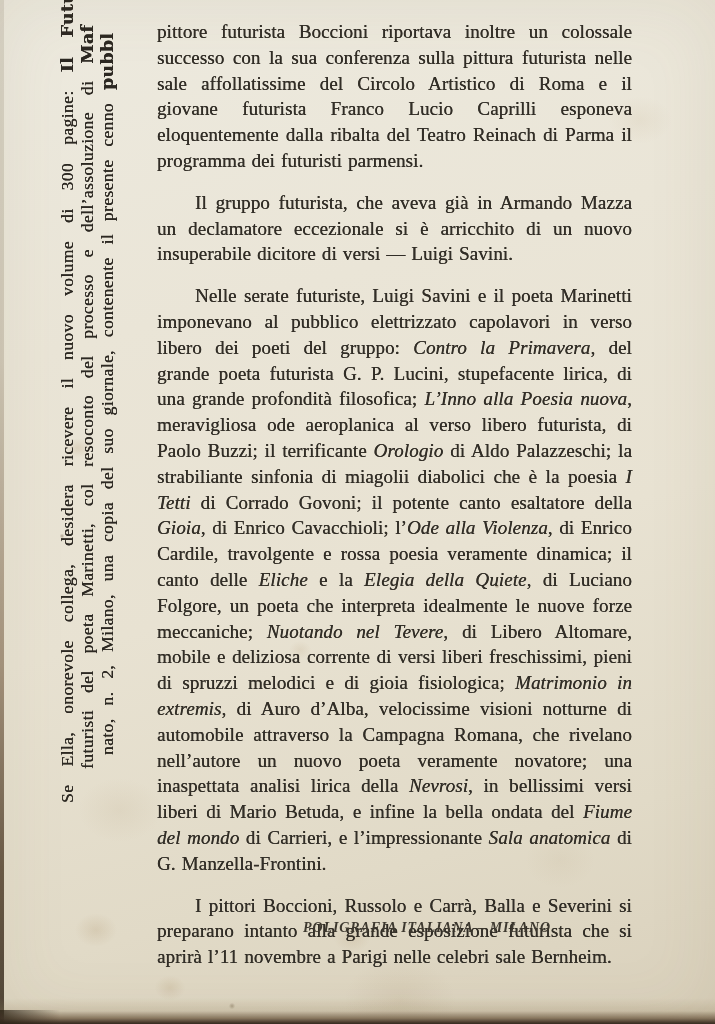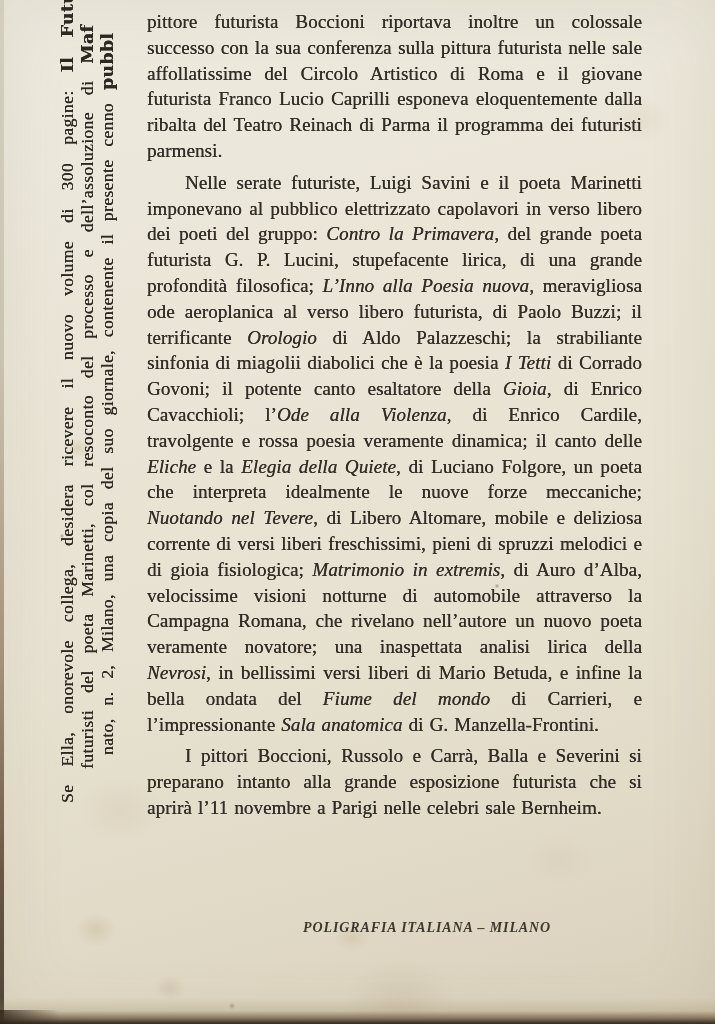--- a/index.html
+++ b/index.html
@@ -69,21 +69,21 @@
     left: 141px; top: 3px;
     width: 507px;
     font-size: 19px;
     line-height: 25.8px;
     color: #322e27;
     text-align: justify;
     word-spacing: 0.06em;
     letter-spacing: 0.1px;
     text-shadow: 0.2px 0 0 currentColor;
   }
-  .body-text p { margin: 6px; }
+  .body-text p { margin: 16px; }
   .body-text p.indent { text-indent: 38px; }
   .body-text i { }
   
   .imprint {
     position: absolute;
     left: 303px; top: 920px;
     font-family: "Liberation Serif", serif;
     font-style: italic;
     font-weight: bold;
     font-size: 14px;
@@ -115,20 +115,21 @@
   <div class="stains"></div>
 
   <div class="spine-ad">
       <div class="spine-line"><span>Se Ella, onorevole collega, desidera ricevere il nuovo volume di 300 pagine: </span><b>Il Futu</b></div>
       <div class="spine-line"><span>futuristi del poeta Marinetti, col resoconto del processo e dell’assoluzione di </span><b>Maf</b></div>
       <div class="spine-line"><span>nato, n. 2, Milano, una copia del suo giornale, contenente il presente cenno </span><b>pubbl</b></div>
     </div>
 
   <div class="body-text">
       <p class="para"><span>pittore futurista Boccioni riportava inoltre un colossale successo con la sua conferenza sulla pittura futurista nelle sale affollatissime del Circolo Artistico di Roma e il giovane futurista Franco Lucio Caprilli esponeva eloquentemente dalla ribalta del Teatro Reinach di Parma il programma dei futuristi parmensi.</span></p>
+      <p class="para indent"><span>Il gruppo futurista, che aveva già in Armando Mazza un declamatore eccezionale si è arricchito di un nuovo insuperabile dicitore di versi — Luigi Savini.</span></p>
       <p class="para indent"><span>Nelle serate futuriste, Luigi Savini e il poeta Marinetti imponevano al pubblico elettrizzato capolavori in verso libero dei poeti del gruppo: </span><i>Contro la Primavera</i><span>, del grande poeta futurista G. P. Lucini, stupefacente lirica, di una grande profondità filosofica; </span><i>L’Inno alla Poesia nuova</i><span>, meravigliosa ode aeroplanica al verso libero futurista, di Paolo Buzzi; il terrificante </span><i>Orologio</i><span> di Aldo Palazzeschi; la strabiliante sinfonia di miagolii diabolici che è la poesia </span><i>I Tetti</i><span> di Corrado Govoni; il potente canto esaltatore della </span><i>Gioia</i><span>, di Enrico Cavacchioli; l’</span><i>Ode alla Violenza</i><span>, di Enrico Cardile, travolgente e rossa poesia veramente dinamica; il canto delle </span><i>Eliche</i><span> e la </span><i>Elegia della Quiete</i><span>, di Luciano Folgore, un poeta che interpreta idealmente le nuove forze meccaniche; </span><i>Nuotando nel Tevere</i><span>, di Libero Altomare, mobile e deliziosa corrente di versi liberi freschissimi, pieni di spruzzi melodici e di gioia fisiologica; </span><i>Matrimonio in extremis</i><span>, di Auro d’Alba, velocissime visioni notturne di automobile attraverso la Campagna Romana, che rivelano nell’autore un nuovo poeta veramente novatore; una inaspettata analisi lirica della </span><i>Nevrosi</i><span>, in bellissimi versi liberi di Mario Betuda, e infine la bella ondata del </span><i>Fiume del mondo</i><span> di Carrieri, e l’impressionante </span><i>Sala anatomica</i><span> di G. Manzella-Frontini.</span></p>
       <p class="para indent"><span>I pittori Boccioni, Russolo e Carrà, Balla e Severini si preparano intanto alla grande esposizione futurista che si aprirà l’11 novembre a Parigi nelle celebri sale Bernheim.</span></p>
     </div>
 
   <div class="imprint">POLIGRAFIA ITALIANA – MILANO</div>
 
   <div class="edge-left"></div>
   <div class="edge-bottom"></div>
   <div class="edge-bottom-corner"></div>
   <div class="vignette"></div>

